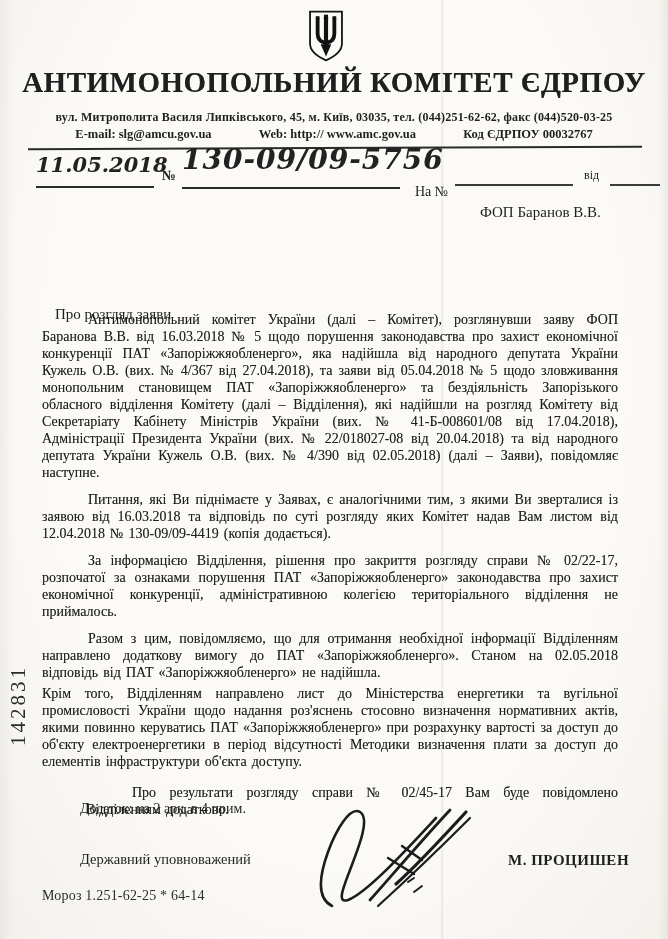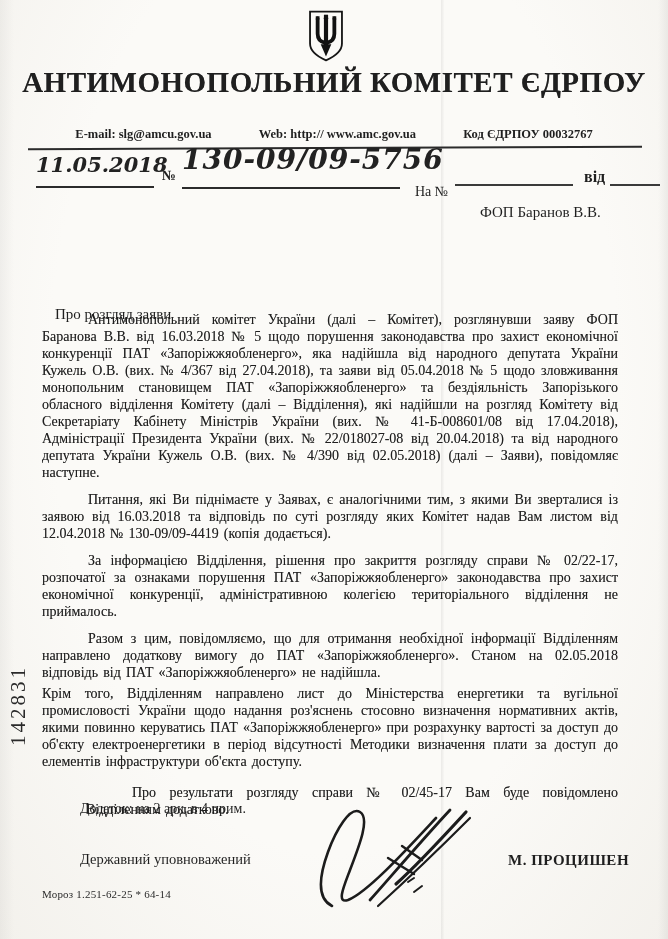--- a/index.html
+++ b/index.html
@@ -62,21 +62,21 @@
     position:absolute;left:36px;top:152px;width:118px;height:34px;
     border-bottom:2px solid #2b2b2b;font-size:21px;
   }
   .ref-no-label{position:absolute;left:162px;top:168px;font-size:14px;font-weight:bold;}
   .ref-number{
     position:absolute;left:182px;top:143px;width:218px;height:44px;
     border-bottom:2px solid #2b2b2b;font-size:28px;letter-spacing:1px;
   }
   .onno-label{position:absolute;left:415px;top:184px;font-size:14px;font-weight:normal;}
   .blank-1{position:absolute;left:455px;top:168px;width:118px;height:16px;border-bottom:2px solid #3a3a3a;}
-  .vid-label{position:absolute;left:584px;top:168px;font-size:16px;font-weight:bold;}
+  .vid-label{position:absolute;left:584px;top:168px;font-size:12px;font-weight:normal;}
   .blank-2{position:absolute;left:610px;top:168px;width:50px;height:16px;border-bottom:2px solid #3a3a3a;}
 
   .recipient{
     position:absolute;left:480px;top:204px;font-size:15px;white-space:nowrap;
   }
   .side-number{
     position:absolute;left:6px;top:645px;height:122px;width:30px;
     writing-mode:vertical-rl;transform:rotate(180deg);
     font-size:21px;letter-spacing:3px;font-family:"Liberation Serif",serif;
     color:#2a2a2a;text-align:center;
@@ -92,21 +92,21 @@
   .body-text p{margin:0 0 10px 0;text-indent:46px;}
   .body-text p.tight{margin-bottom:2px;}
   .body-text p.no-indent{text-indent:0;margin-top:4px;}
   .body-text p.gap-top{margin-top:14px;margin-left:44px;}
 
   .attachment{position:absolute;left:80px;top:801px;font-size:14px;}
   .sig-title{position:absolute;left:80px;top:851px;font-size:14.5px;}
   .sig-name{position:absolute;left:508px;top:852px;font-size:15px;font-weight:bold;letter-spacing:0.5px;white-space:nowrap;}
   .sig-scrawl{position:absolute;left:318px;top:788px;width:175px;height:130px;}
   .footer-note{
-    position:absolute;left:42px;top:888px;font-size:11px;letter-spacing:0.2px;
+    position:absolute;left:42px;top:888px;font-size:14px;letter-spacing:0.2px;
     color:#2b2b2b;white-space:nowrap;
   }
 </style>
 </head>
 <body>
 
 <div class="sheet">
 
   <div class="crease"></div>
   <div class="smudge"></div>
@@ -119,20 +119,21 @@
         <path d="M36,9 V32 Q36,42 26,44" stroke-width="5"></path>
         <path d="M25,7 V48" stroke-width="5.5"></path>
       </g>
       <path d="M25,62 L18,46 H32 Z" fill="#111"></path>
       <path d="M14,9 l-3,4 h6 Z M36,9 l-3,4 h6 Z M25,7 l-3.5,5 h7 Z" fill="#111"></path>
     </svg>
   </div>
 
   <div class="org-name">АНТИМОНОПОЛЬНИЙ КОМІТЕТ ЄДРПОУ</div>
 
+  <div class="addr-line">вул. Митрополита Василя Липківського, 45, м. Київ, 03035, тел. (044)251-62-62, факс (044)520-03-25</div>
 
   <div class="contact-line">
     <span class="seg"><span>E-mail:</span> <span>slg@amcu.gov.ua</span></span>
     <span class="seg"><span>Web:</span> <span>http:// www.amc.gov.ua</span></span>
     <span class="seg"><span>Код ЄДРПОУ</span> <span>00032767</span></span>
   </div>
 
   <div class="rule"></div>
 
   <div class="ref-date">

